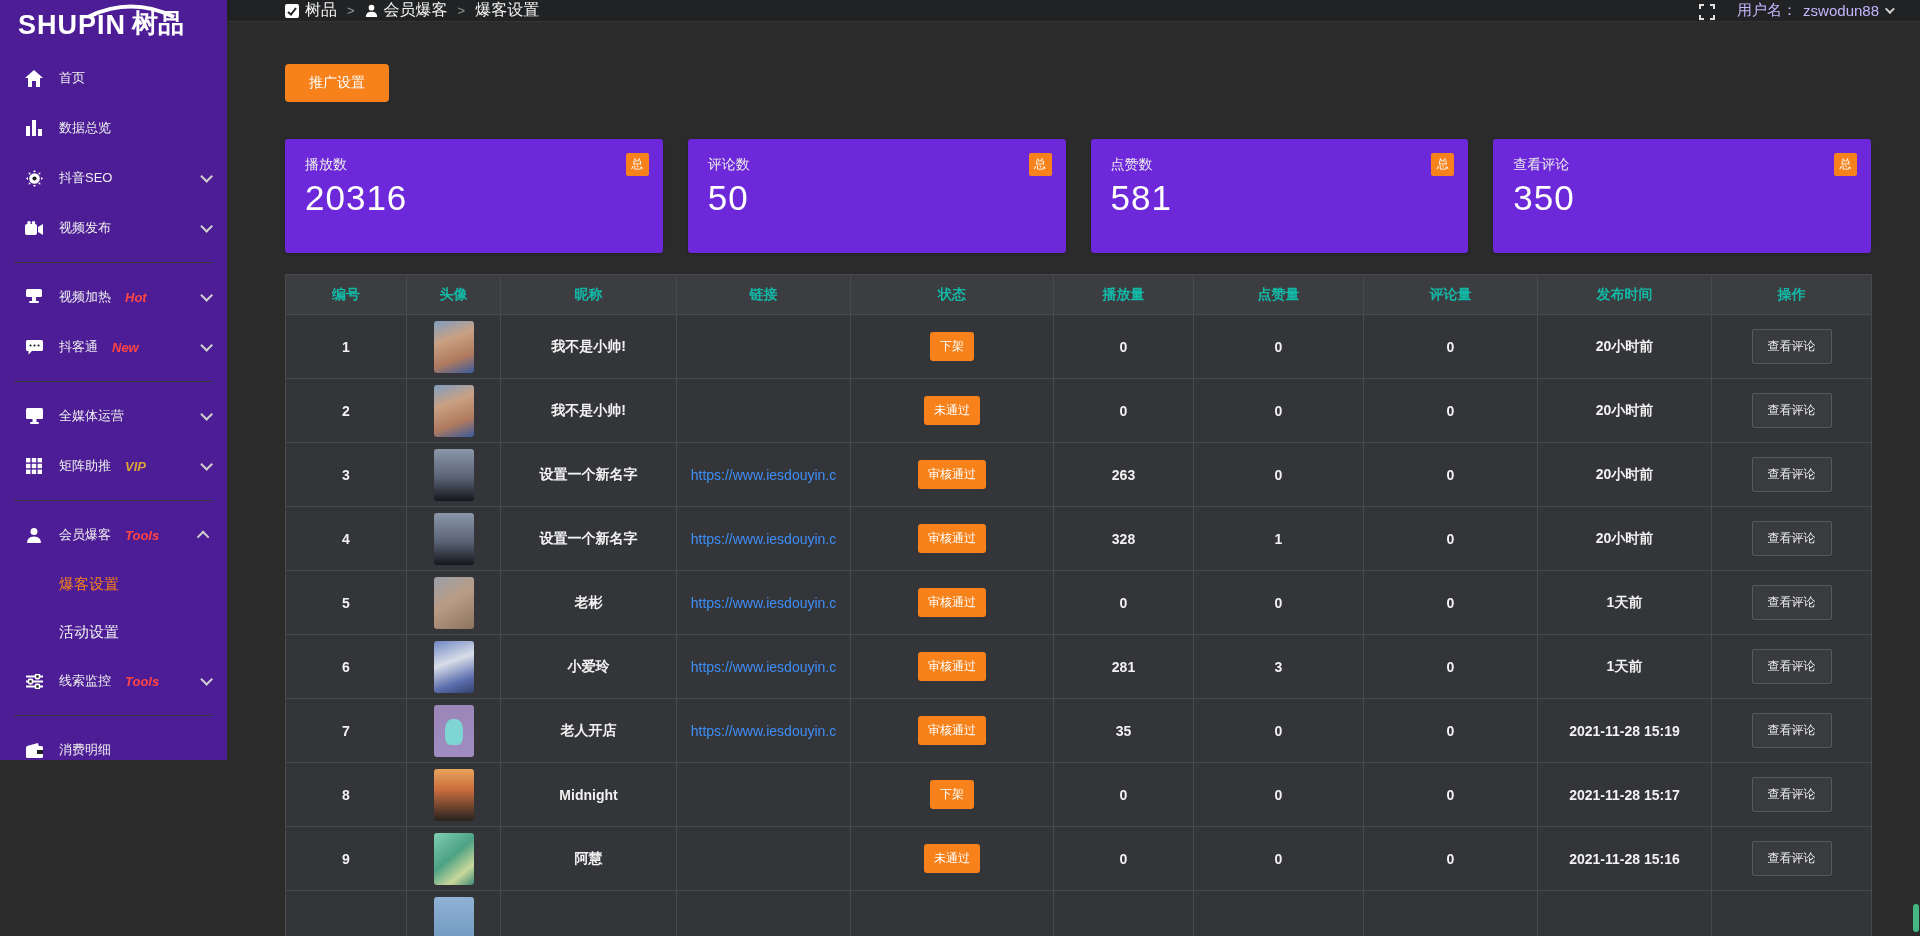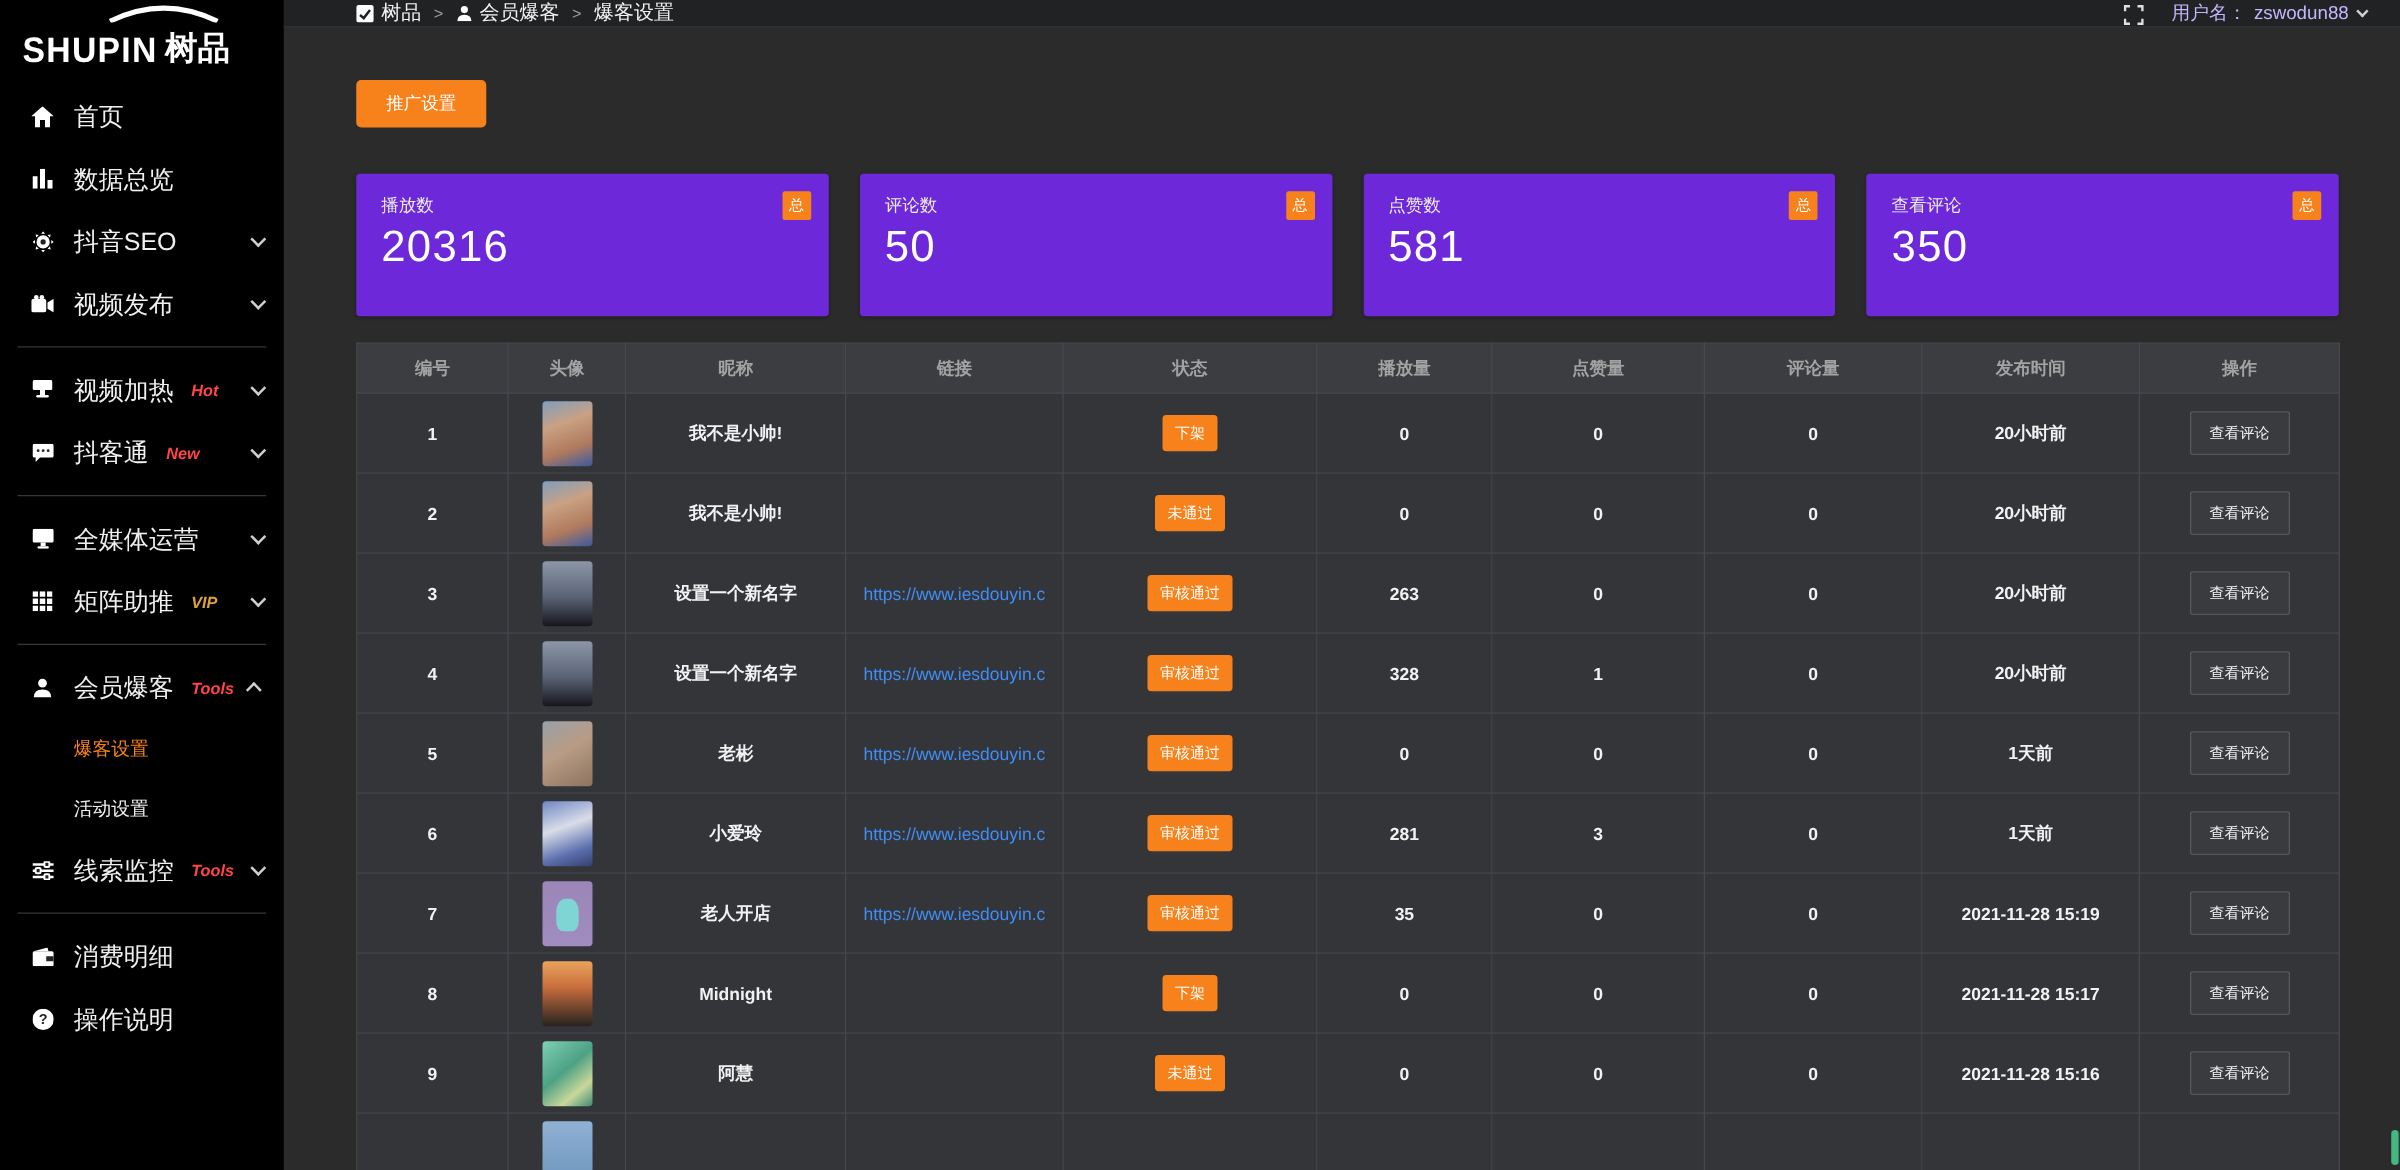--- a/index.html
+++ b/index.html
@@ -1,30 +1,30 @@
 <!DOCTYPE html>
 <html><head>
 <meta charset="utf-8">
 <style>
   * { margin:0; padding:0; box-sizing:border-box; }
   html,body { width:1920px; height:936px; overflow:hidden; background:#2b2b2c;
               font-family:"Liberation Sans","DejaVu Sans",sans-serif; }
   body { display:flex; }
 
   
-  .sidebar { width:227px; min-width:227px; height:936px; background:#000000; color:#e8e8e8;
+  .sidebar { width:227px; min-width:227px; height:760px; background:#4c1d95; color:#e8e8e8;
              display:flex; flex-direction:column; overflow:hidden; }
   .logo { height:58px; display:flex; align-items:flex-end; padding:6px 0 2px 18px; position:relative; }
   .logo-arc { position:absolute; top:4px; left:86px; }
   .logo-en { font-size:27px; font-weight:800; letter-spacing:1px; color:#fff; transform:scaleY(1.05); }
   .logo-cn { font-size:26px; font-weight:800; color:#fff; margin-left:6px; }
   .menu { padding-top:10px; }
   .m-item { height:50px; display:flex; align-items:center; padding:0 18px 0 24px; cursor:pointer; }
   .m-item .ico { width:20px; display:flex; justify-content:center; margin-right:15px; }
-  .m-item .lbl { font-size:20px; color:#f0f0f0; }
+  .m-item .lbl { font-size:13px; color:#f0f0f0; }
   .tag { font-size:13px; font-weight:700; font-style:italic; margin-left:14px; }
   .tag-red { color:#ff4545; }
   .tag-gold { color:#dba13a; }
   .chev { margin-left:auto; width:9px; height:9px; border-right:2px solid #cfcfcf; border-bottom:2px solid #cfcfcf; }
   .chev-down { transform:rotate(45deg) translateY(-3px); }
   .chev-up { transform:rotate(-135deg) translateY(-2px); }
   .m-div { height:1px; background:#36373a; margin:9px 14px; }
   .sub-item { height:48px; display:flex; align-items:center; padding-left:59px; font-size:15px; color:#f0f0f0; cursor:pointer; }
   .sub-item.active { color:#f7821b; }
 
@@ -48,21 +48,21 @@
   .cards { display:flex; gap:25px; margin-top:37px; width:1586px; }
   .card { width:378px; height:114px; background:#6d28d9; border-radius:3px; position:relative;
           padding:17px 20px; box-shadow:0 1px 3px rgba(0,0,0,.25); }
   .card-label { font-size:14px; color:#ececec; }
   .card-value { font-size:35px; color:#fff; margin-top:4px; letter-spacing:1px; }
   .card-badge { position:absolute; top:14px; right:14px; width:23px; height:23px; background:#f7821b;
                 color:#fff; font-size:12px; border-radius:2px; display:flex; align-items:center; justify-content:center; }
 
   
   table { border-collapse:collapse; margin-top:21px; width:1586px; table-layout:fixed; }
-  th { height:40px; background:#3c3d41; color:#a3a3a3; font-size:14px; font-weight:700;
+  th { height:40px; background:#3c3d41; color:#14b8a6; font-size:14px; font-weight:700;
        border:1px solid #47494e; text-align:center; }
   td { height:64px; background:#343539; color:#f2f2f2; font-size:14px; font-weight:700;
        border:1px solid #47494e; text-align:center; overflow:hidden; white-space:nowrap; }
   td.link-cell { font-weight:400; color:#3e8ef7; }
   .avatar { width:40px; height:52px; border-radius:3px; margin:0 auto; }
   .av-boy    { background:linear-gradient(160deg,#7f9ec0 0%,#c9a183 35%,#b07a5e 70%,#3a5a9e 100%); }
   .av-sky    { background:linear-gradient(180deg,#8b97a8 0%,#5a6375 55%,#15161c 100%); }
   .av-man    { background:linear-gradient(150deg,#9aa0a8 0%,#b99c85 45%,#8c7460 100%); }
   .av-blue   { background:linear-gradient(160deg,#6f87c4 0%,#d8dde8 40%,#5d6fae 75%,#33406e 100%); }
   .av-purple { background:linear-gradient(180deg,#9c86b8 0%,#a08cc0 100%); position:relative; }

